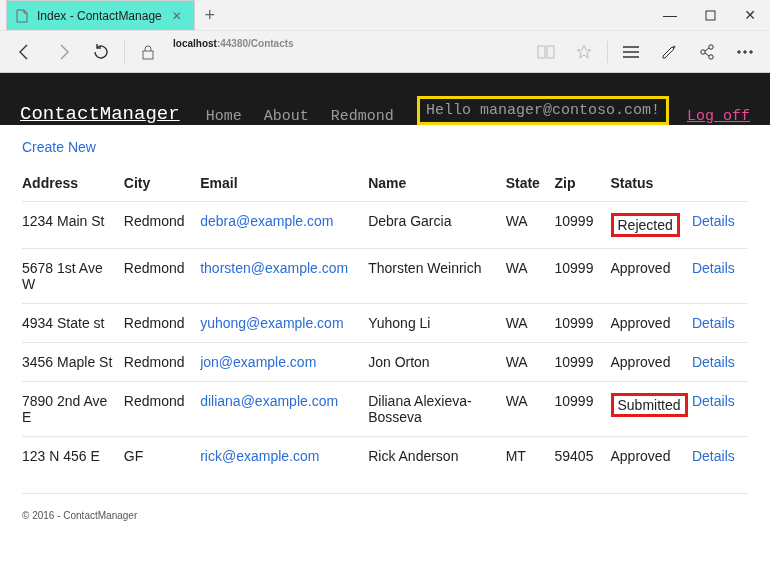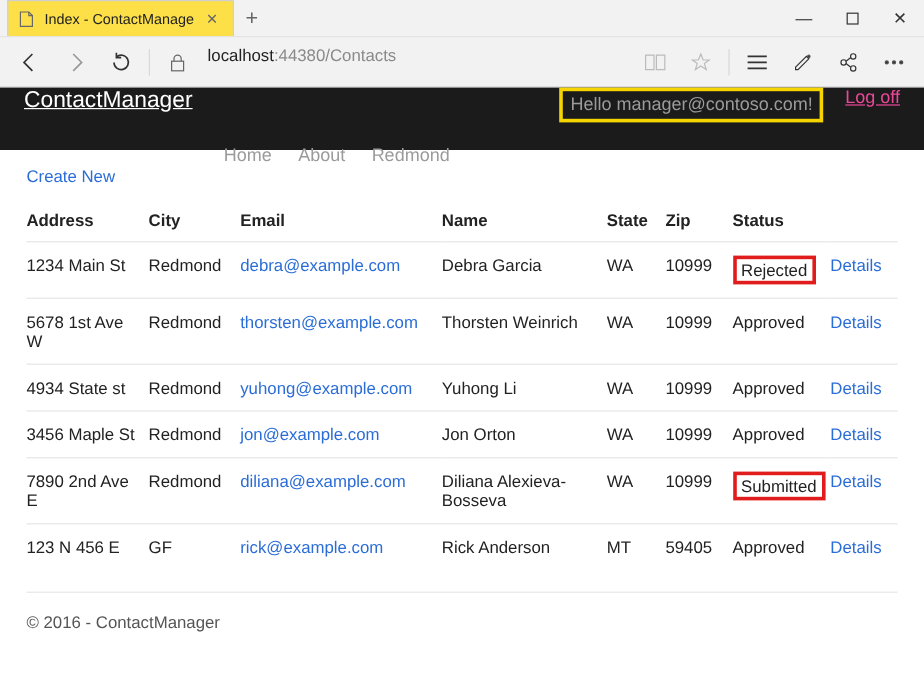--- a/index.html
+++ b/index.html
@@ -10,57 +10,57 @@
     color: #333;
     background: #fff;
     width: 770px;
   }
   
   .chrome { background:#f2f2f2; border-bottom:1px solid #d0d0d0; }
   .titlebar { display:flex; align-items:center; height:30px; }
   .tab {
     display:flex; align-items:center; gap:8px;
     height:30px; padding:0 10px 0 8px; margin-left:6px;
-    background:#fde047; border:1px solid #cfcfcf; border-bottom:none;
+    background:#5eead4; border:1px solid #cfcfcf; border-bottom:none;
     font-size:12px; color:#222; max-width:210px;
   }
   .tab .favicon { width:14px; height:14px; display:flex; align-items:center; justify-content:center; color:#555;}
   .tab .close { width:14px; text-align:center; color:#666; }
   .plus-tab { width:30px; text-align:center; color:#666; font-size:18px; }
   .spacer { flex:1; }
   .winbtn { width:40px; text-align:center; color:#333; font-size:14px; }
   .winbtn svg { display:block; margin:0 auto; }
   .toolbar {
     display:flex; align-items:center; height:42px; padding:0 6px;
     border-top:1px solid #e3e3e3;
   }
   .tbtn { width:38px; height:38px; display:flex; align-items:center; justify-content:center; color:#555; }
   .tbtn svg { stroke:#555; }
   .sep { width:1px; height:22px; background:#d8d8d8; margin:0 4px; }
   .addrbar {
     flex:1; display:flex; align-items:baseline; height:28px;
-    padding:0 6px; font-size:14px; color:#333;
+    padding:0 6px; font-size:10px; color:#333;font-weight:bold;
   }
   .addr-host { color:#222; }
   .addr-rest { color:#8a8a8a; }
   
-  .navbar { background:#1b1b1b; color:#9b9b9b; height:52px; display:flex; align-items:flex-start; padding:0 20px; font-size:15px;}
+  .navbar { background:#1b1b1b; color:#9b9b9b; height:52px; display:flex; align-items:flex-end; padding:0 20px; font-size:15px;font-family:Liberation Mono, monospace;}
   .brand { color:#fff; font-size:19px; margin-right:26px; }
   .navlink { color:#9b9b9b; margin-right:22px; text-decoration:none;margin-top:48px; }
   .navspacer { flex:1; }
   .hello-box { border:3px solid #f5d400; padding:3px 6px; color:#9b9b9b; }
   .logoff { margin-left:18px; color:#ec4899; }
   
   .page { padding:14px 22px 10px 22px; }
   a.link { color:#2b6dd6; text-decoration:none; }
   table { width:100%; border-collapse:collapse; margin-top:10px; table-layout:fixed;}
   th { text-align:left; font-weight:700; color:#222; padding:10px 8px 10px 0; vertical-align:top; font-size:14px;}
   td { padding:11px 8px 11px 0; border-top:1px solid #e6e6e6; vertical-align:top; color:#222; font-size:14px; word-wrap:break-word;}
   .redbox { border:3px solid #e11c1c; padding:1px 4px; display:inline-block; }
-  .footer { border-top:1px solid #e6e6e6; margin:8px 22px 0 22px; padding:16px 0 18px 0; color:#555; font-size:14px;}
+  .footer { border-top:1px solid #e6e6e6; margin:8px 22px 0 22px; padding:16px 0 18px 0; color:#555; font-size:10px;}
   
   col.c-addr{width:100px}col.c-city{width:75px}col.c-email{width:165px}
   col.c-name{width:135px}col.c-state{width:48px}col.c-zip{width:55px}
   col.c-status{width:80px}col.c-det{width:55px}
 </style>
 </head>
 <body>
 
 <div class="chrome">
   <div class="titlebar">

